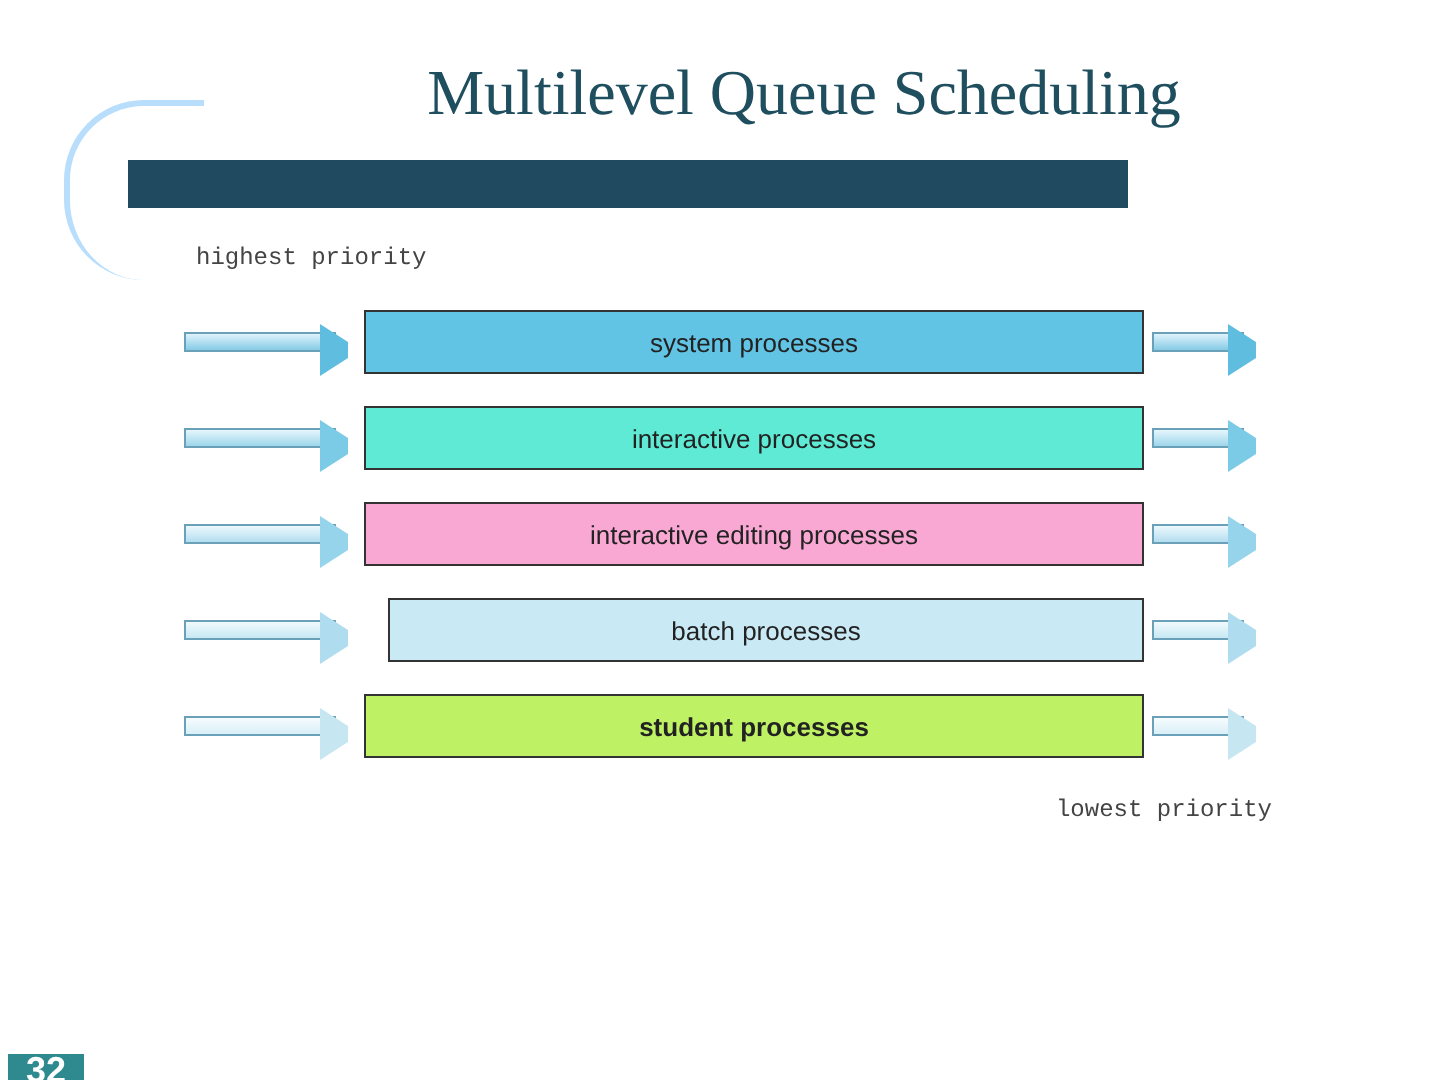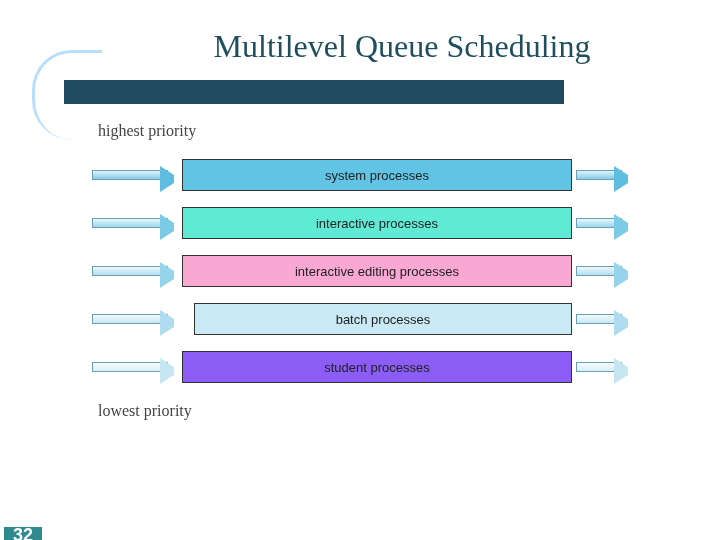--- a/index.html
+++ b/index.html
@@ -40,29 +40,30 @@
     border-bottom: none;
     border-top: 3px solid #b8defc;
   }
   .diagram {
     position: absolute;
     top: 110px;
     left: 80px;
     width: 560px;
   }
   .priority-label {
-    font-family: Liberation Serif, serif;
-    font-size: 16px;
+    font-family: Liberation Mono, monospace;
+    font-size: 12px;
     color: #444;
     margin-bottom: 8px;
     margin-left: 6px;
   }
   .priority-label.bottom {
     margin-top: 10px;
     margin-bottom: 0;
+    text-align: right;
   }
   .queue-row {
     display: flex;
     align-items: center;
     margin: 14px 0;
     height: 34px;
   }
   .arrow-in {
     width: 90px;
     height: 16px;
@@ -150,21 +151,21 @@
   .r2 .shaft { background: linear-gradient(#ecf8fd,#b3deef); }
   .r2 .head  { border-left-color: #95d4ea; }
   .r2 .queue-box { background: #f9a8d4; }
 
   .r3 .shaft { background: linear-gradient(#f1fafd,#c7e8f3); }
   .r3 .head  { border-left-color: #afdcee; }
   .r3 .queue-box { background: #c9eaf4; margin-left: 12px; }
 
   .r4 .shaft { background: linear-gradient(#f6fcfe,#d9eff7); }
   .r4 .head  { border-left-color: #c6e6f2; }
-  .r4 .queue-box { background: #8b5cf6; }
+  .r4 .queue-box { background: #bef264; font-weight: bold; }
 </style>
 </head>
 <body>
 
 <div class="accent-curve"></div>
 
 <h1 class="title">Multilevel Queue Scheduling</h1>
 
 <div class="accent-bar"></div>
 

